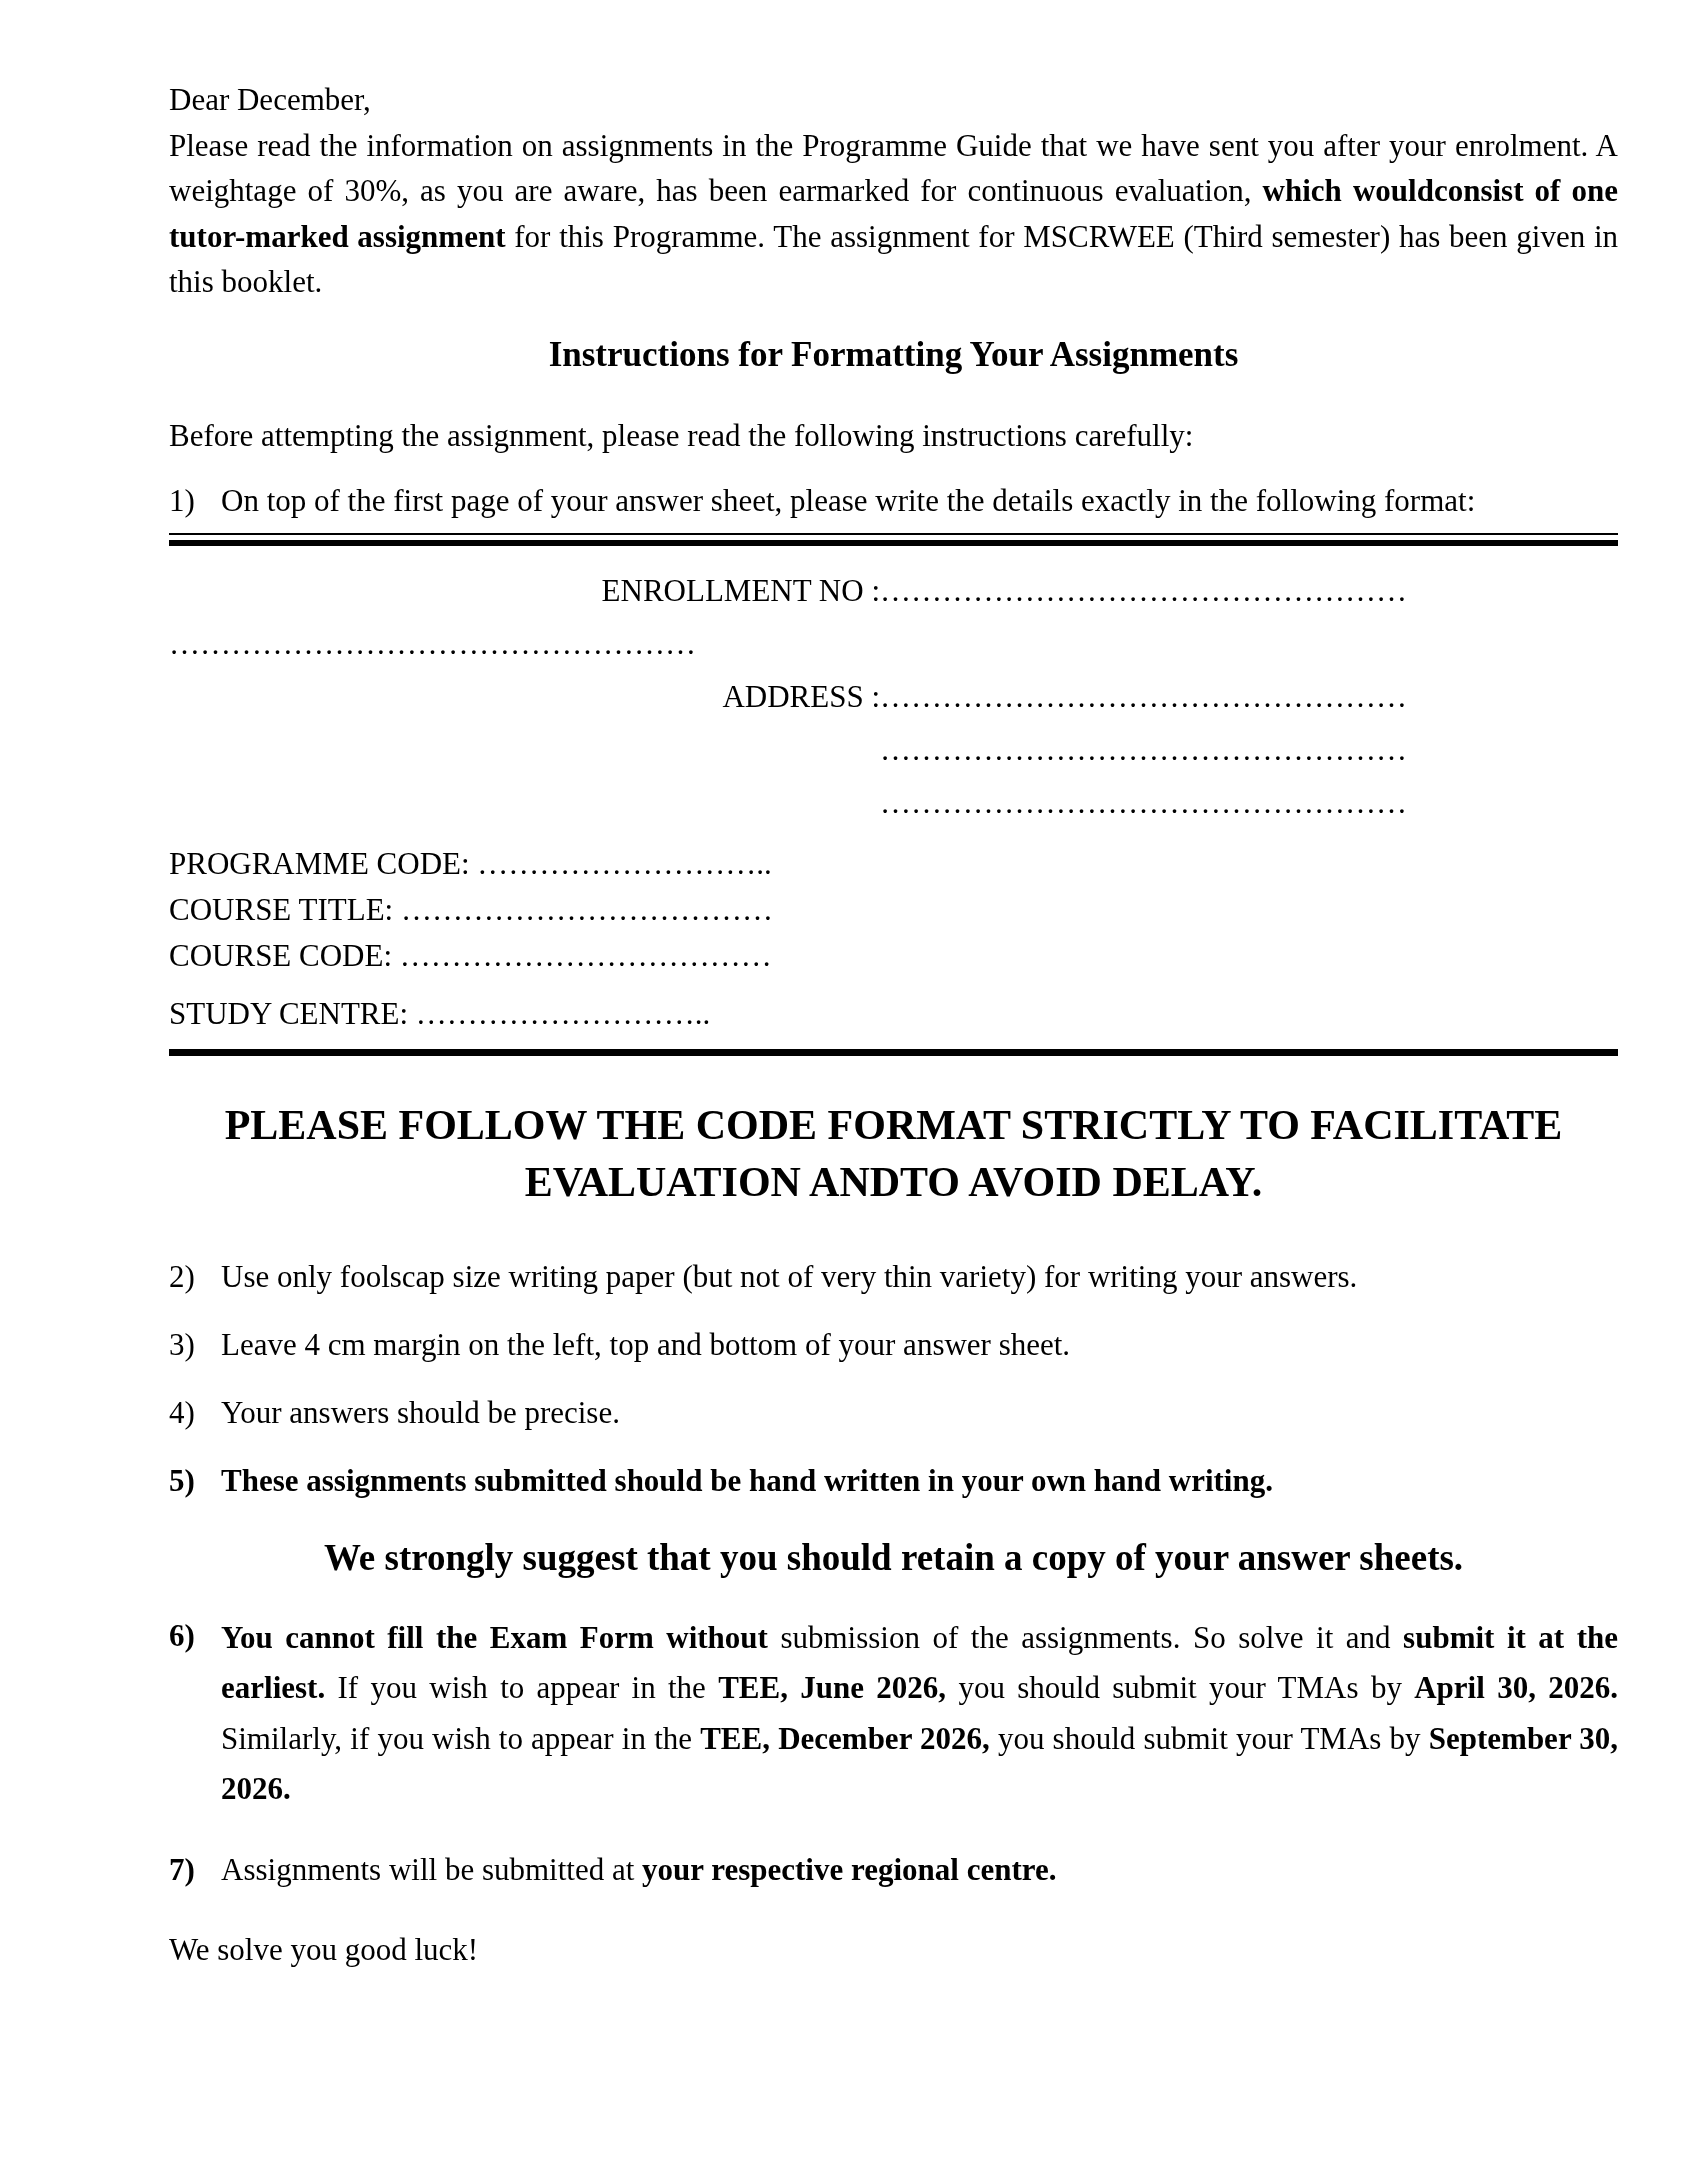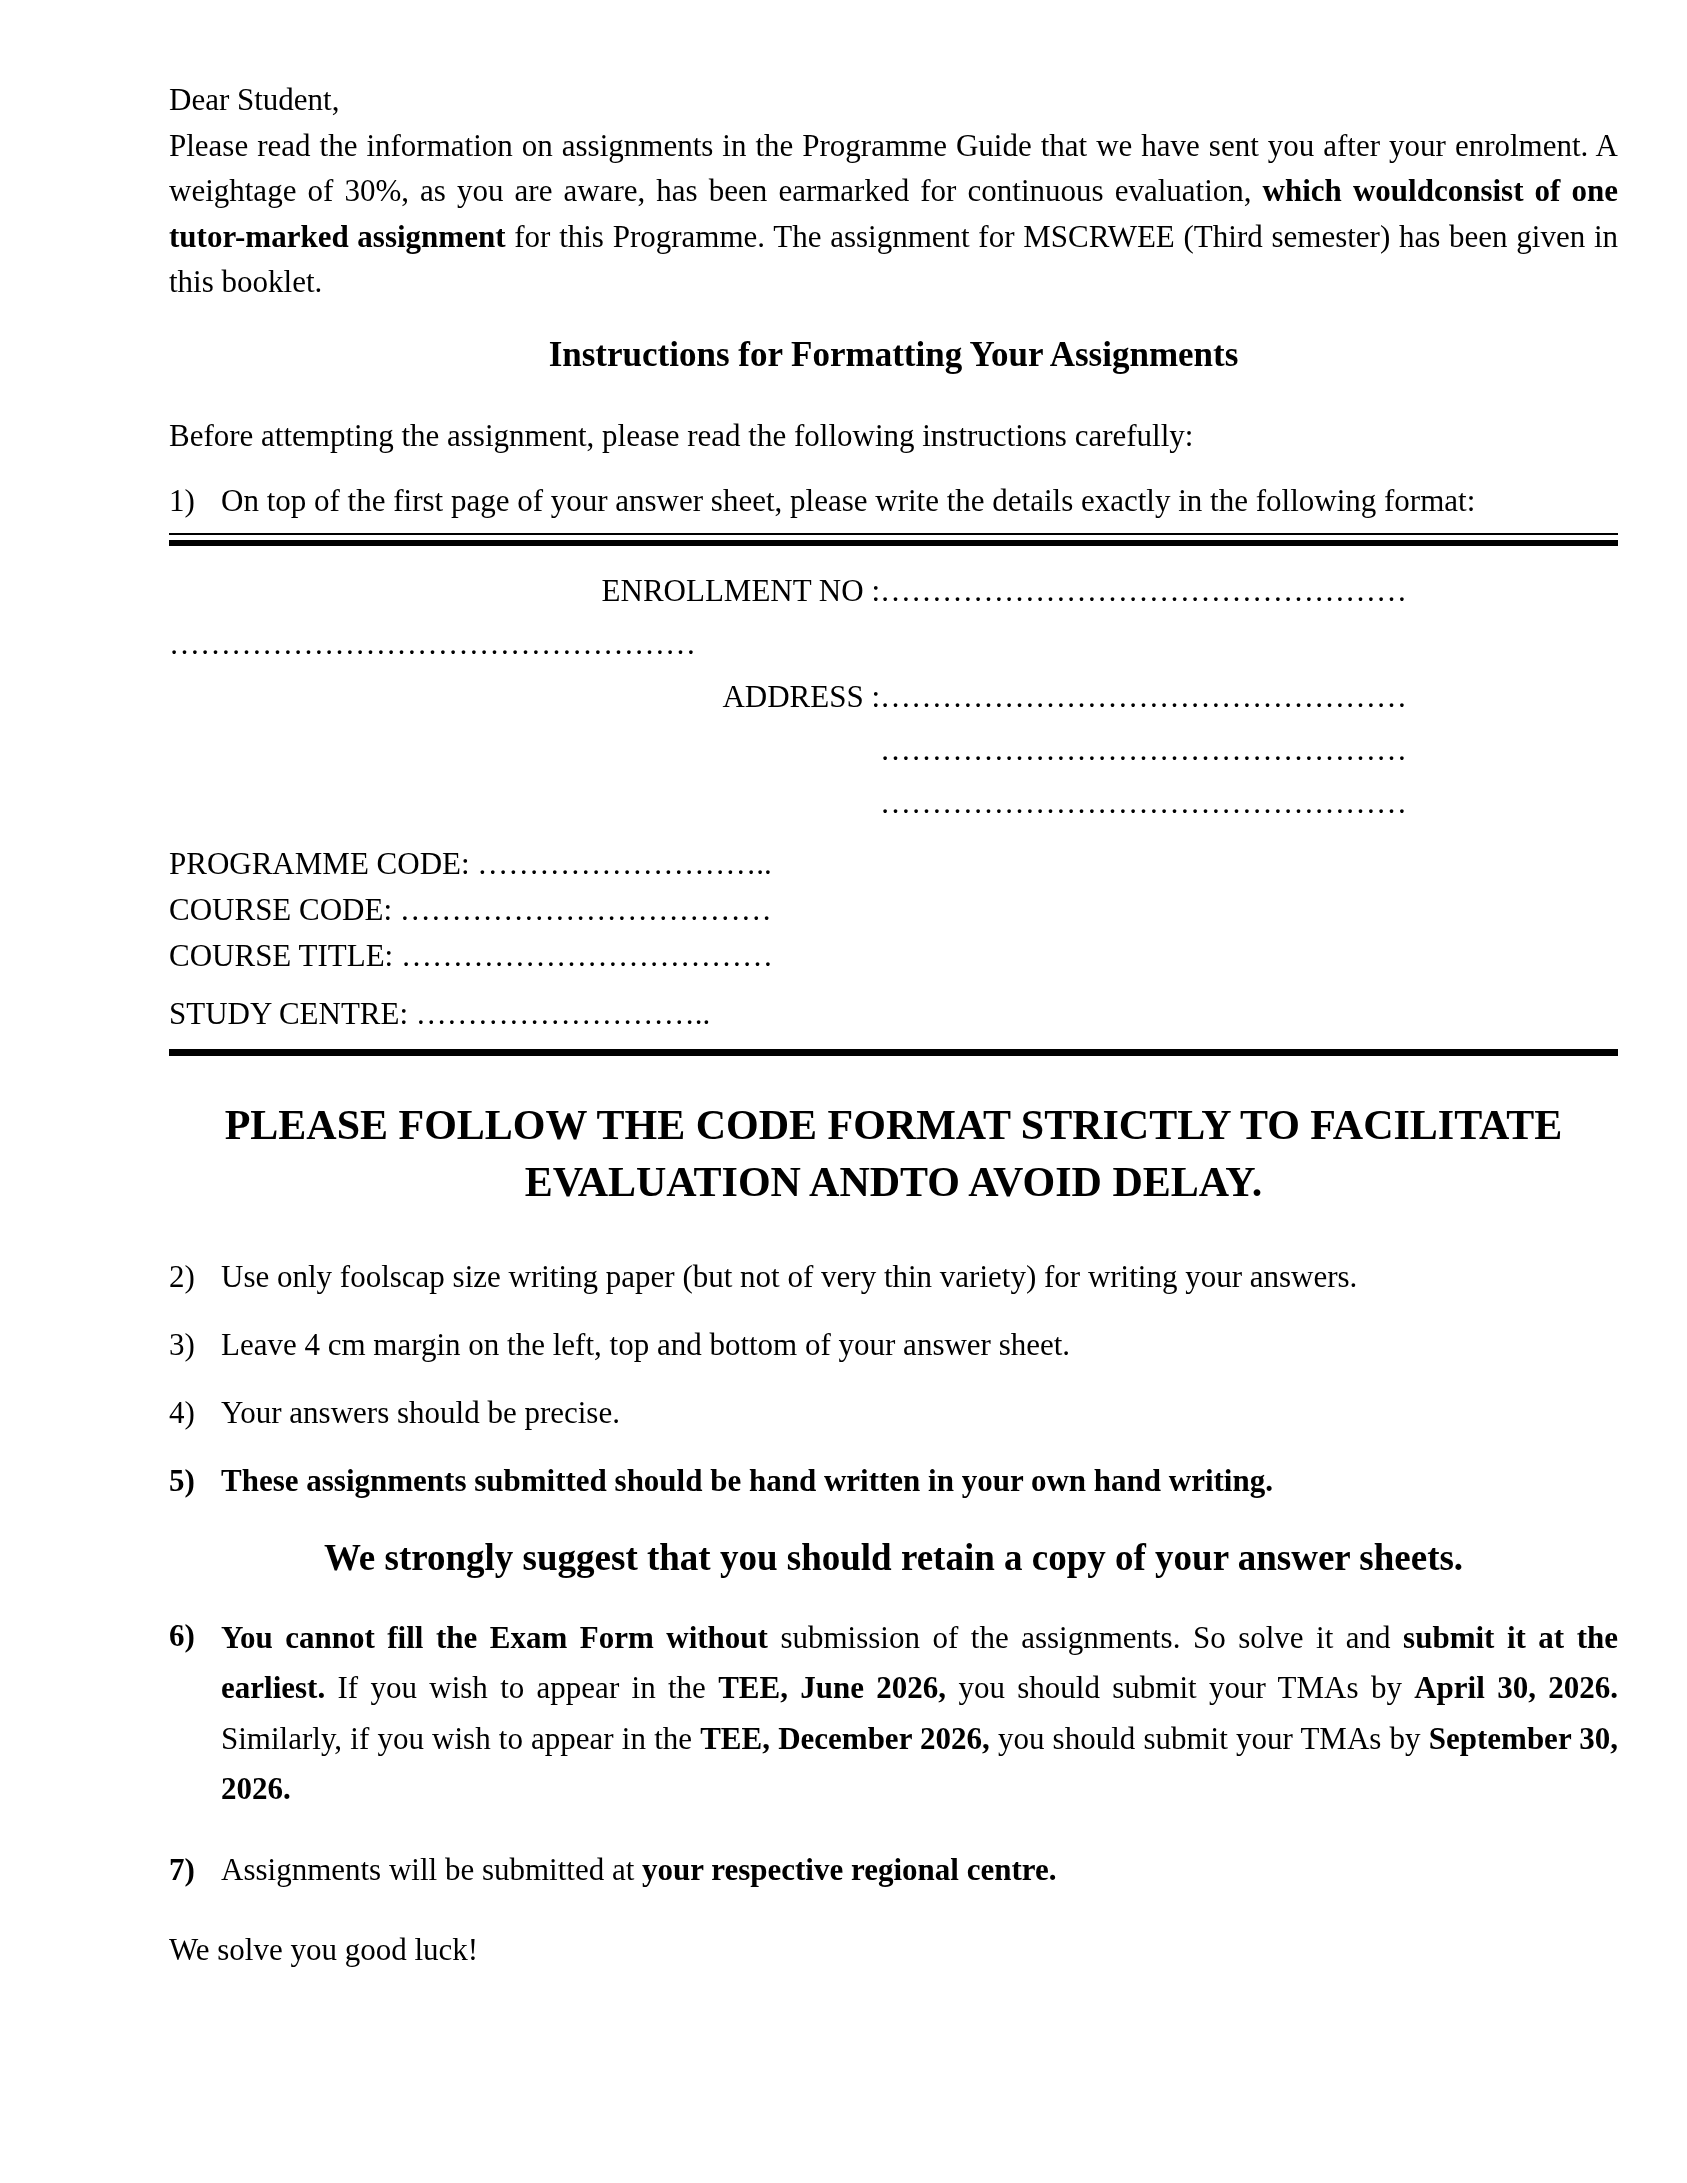--- a/index.html
+++ b/index.html
@@ -115,21 +115,21 @@
   .closing {
     margin-top: 34px;
     line-height: 1.47;
   }
 </style>
 </head>
 <body>
 
 <div class="page">
 
-  <div class="salutation">Dear Student,</div>
+  <div class="salutation">Dear December,</div>
 
   <p class="para"><span>Please read the information on assignments in the Programme Guide that we have sent you after your enrolment. A weightage of 30%, as you are aware, has been earmarked for continuous evaluation, </span><span class="b">which wouldconsist of one tutor-marked assignment</span><span> for this Programme. The assignment for MSCRWEE (Third semester) has been given in this booklet.</span></p>
 
   <div class="heading">Instructions for Formatting Your Assignments</div>
 
   <div class="pre-note">Before attempting the assignment, please read the following instructions carefully:</div>
 
   <div class="item item-1">
     <span class="item-num">1)</span>
     <span class="item-body">On top of the first page of your answer sheet, please write the details exactly in the following format:</span>
@@ -157,24 +157,24 @@
       <span class="fmt-label"></span>
         <span class="fmt-dots">……………………………………………</span>
     </div>
   </div>
 
   <div class="fmt-left-block">
     <div class="fmt-left-row">
       <span>PROGRAMME CODE: </span><span>………………………..</span>
     </div>
     <div class="fmt-left-row">
+      <span>COURSE TITLE: </span><span>………………………………</span>
+    </div>
+    <div class="fmt-left-row">
       <span>COURSE CODE: </span><span>………………………………</span>
-    </div>
-    <div class="fmt-left-row">
-      <span>COURSE TITLE: </span><span>………………………………</span>
     </div>
     <div class="study-row">
       <span class="study-left"><span>STUDY CENTRE: </span><span>………………………..</span></span>
     </div>
   </div>
 
   <div class="rule-thick"></div>
 
   <div class="follow-notice">
     <div>PLEASE FOLLOW THE CODE FORMAT STRICTLY TO FACILITATE</div>

